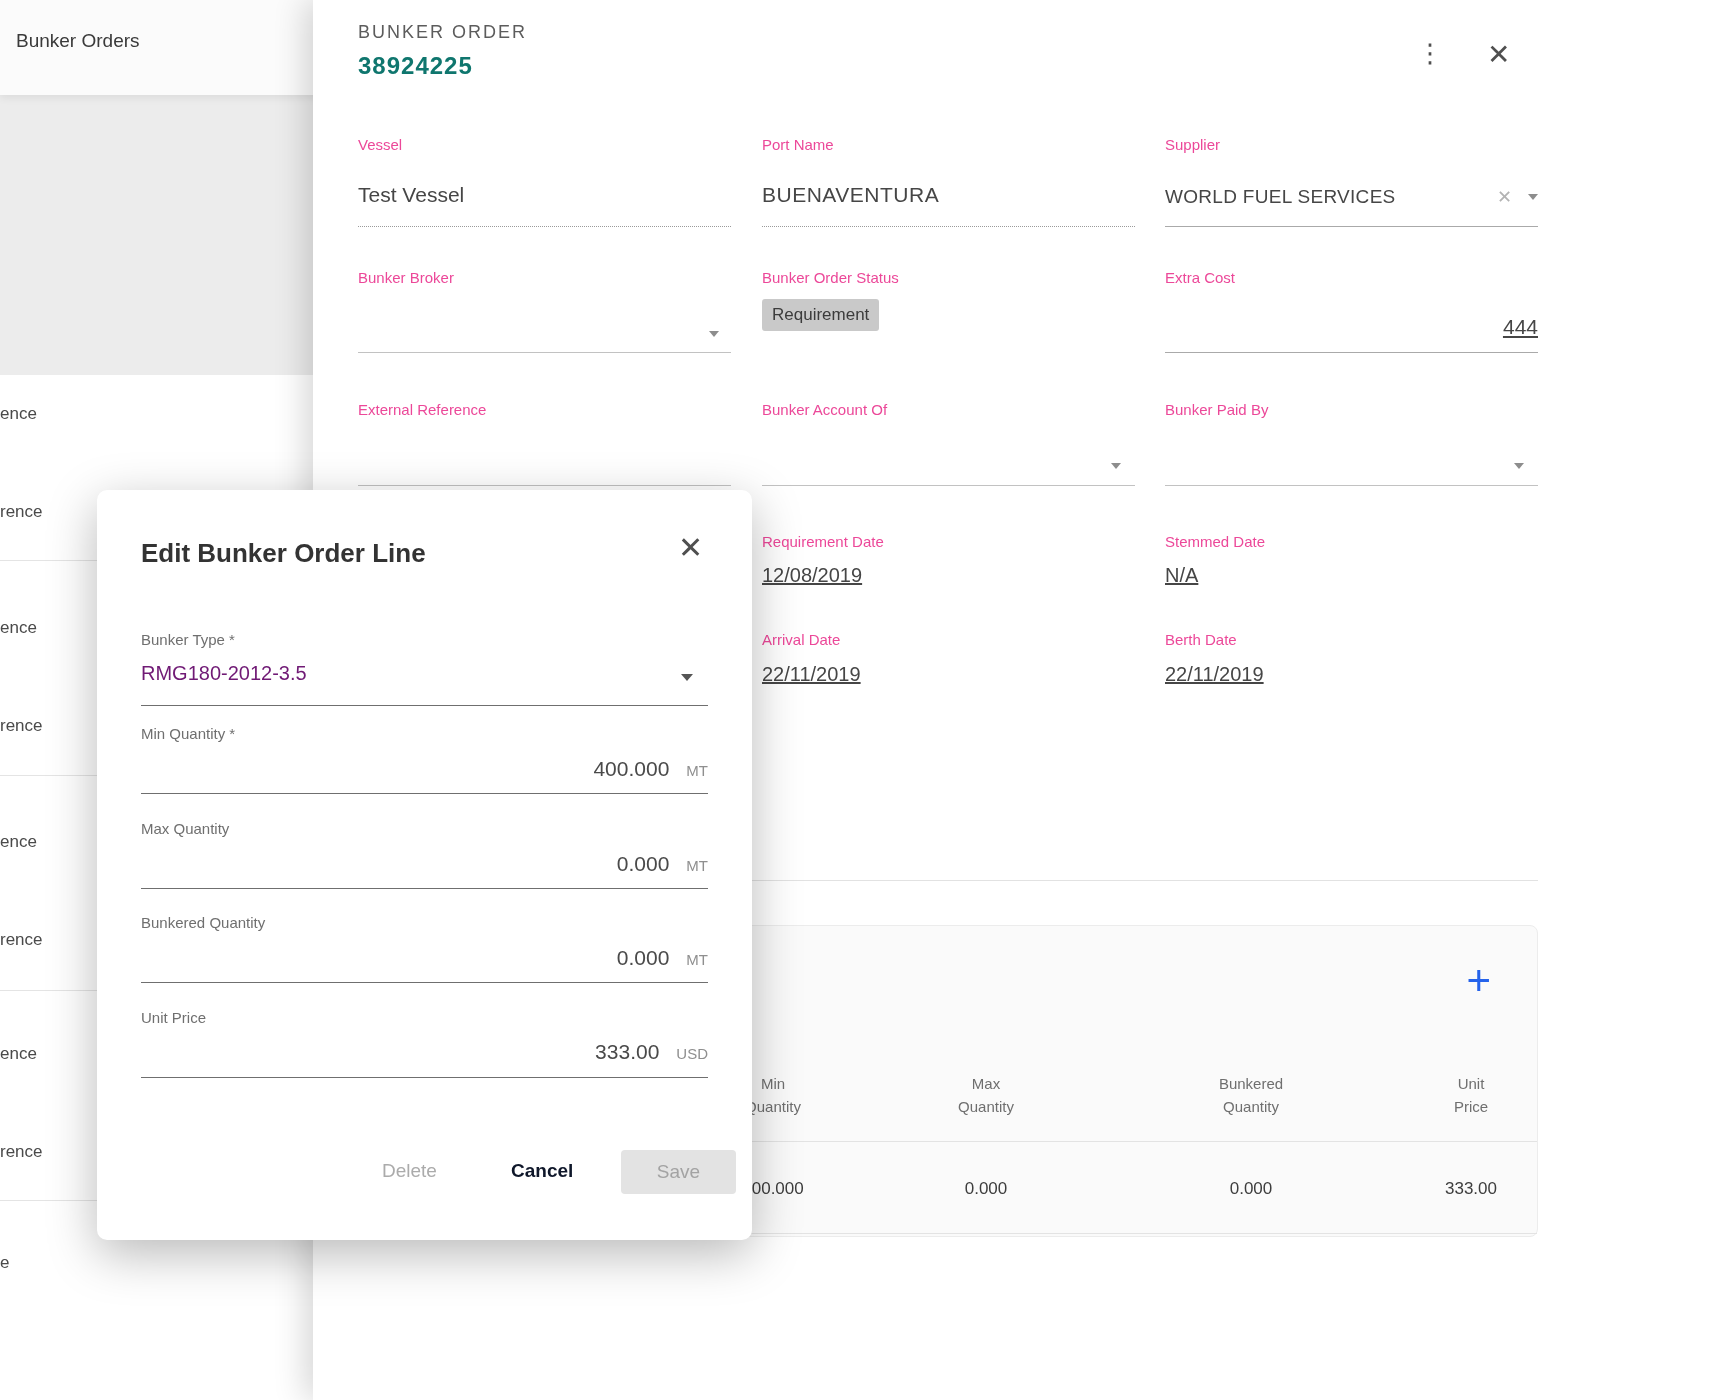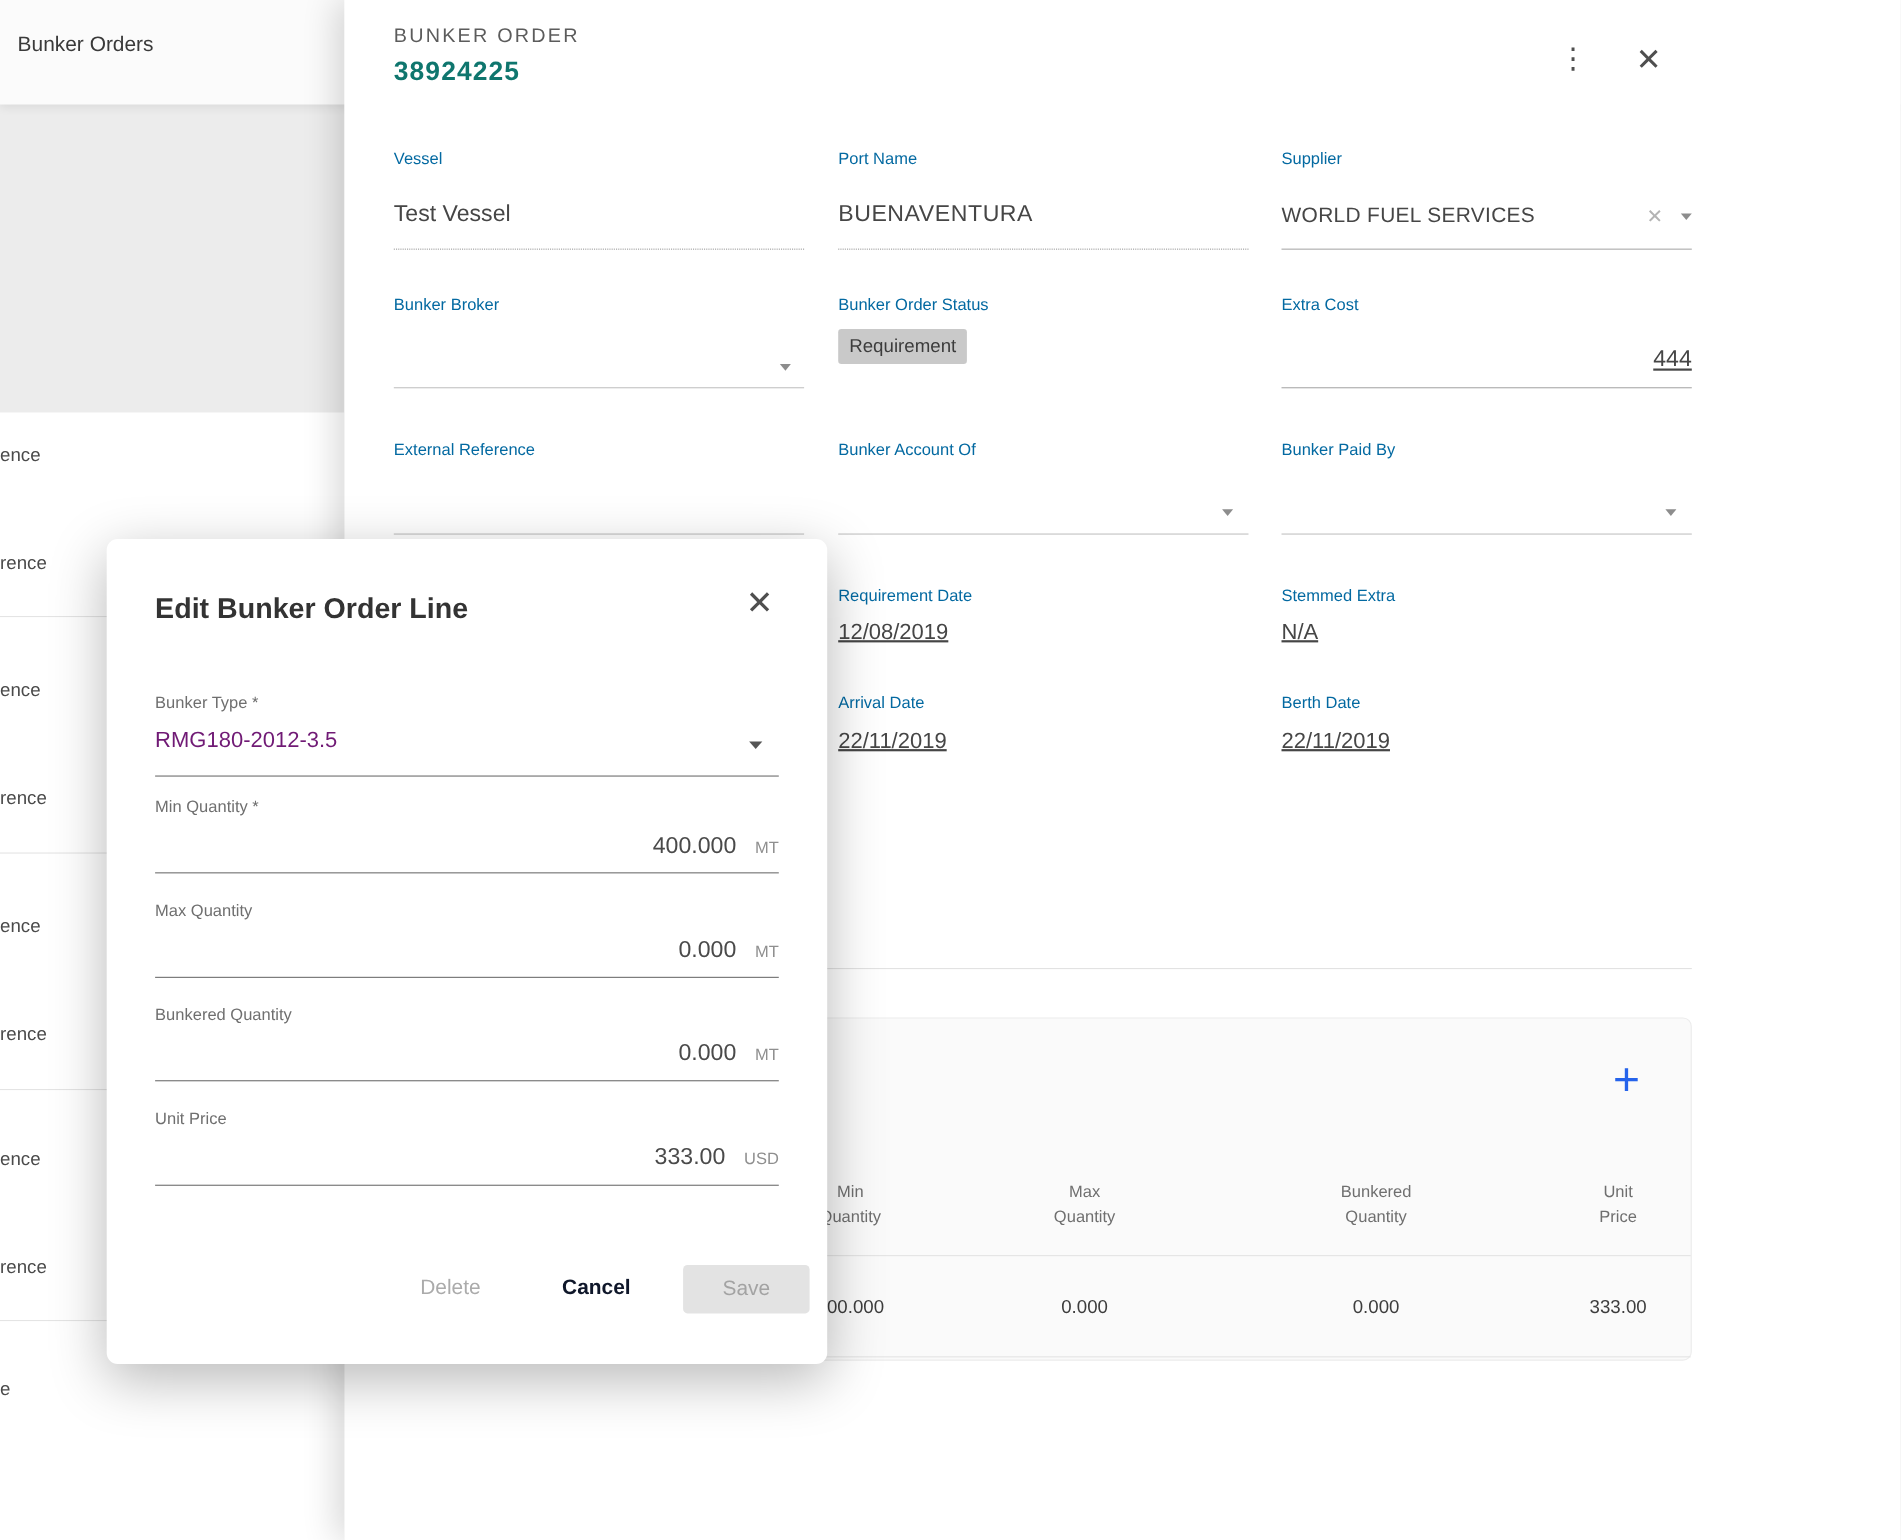--- a/index.html
+++ b/index.html
@@ -19,21 +19,21 @@
   .frag { position:absolute; left:0; font-size:17px; color:#4a4a4a; white-space:nowrap; }
   .divider-l { position:absolute; left:0; width:100%; height:0; border-top:1px solid #e4e4e4; }
 
   
   .panel { position:absolute; left:313px; top:0; right:0; bottom:0; background:#ffffff; box-shadow:-8px 0 30px rgba(0,0,0,.16); }
   .kicker { position:absolute; left:45px; top:22px; font-size:18px; letter-spacing:2px; color:#5c5c5c; }
   .order-id { position:absolute; left:45px; top:52px; font-size:24px; font-weight:700; letter-spacing:1px; color:#0f766e; }
   .icon-kebab { position:absolute; left:1104px; top:38px; font-size:26px; color:#4f4f4f; cursor:pointer; }
   .icon-close-panel { position:absolute; left:1174px; top:38px; font-size:28px; font-weight:300; color:#4f4f4f; cursor:pointer; }
 
-  .label { position:absolute; font-size:15px; color:#0369a1; white-space:nowrap; }
+  .label { position:absolute; font-size:15px; color:#ec4899; white-space:nowrap; }
   .value { position:absolute; font-size:21px; color:#464646; white-space:nowrap; }
   .value.sm { font-size:20px;text-decoration:underline; }
   .value.right { width:373px; text-align:right;text-decoration:underline; }
   .underline { position:absolute; height:0; border-top:1px solid #aaaaaa; }
   .underline.dotted { border-top:1px dotted #9a9a9a; }
   .underline.light { border-top-color:#c2c2c2; }
   .caret { position:absolute; width:0; height:0; border-left:5px solid transparent; border-right:5px solid transparent; border-top:6px solid #8d8d8d; cursor:pointer; }
 
   .badge { position:absolute; background:#c9c9c9; color:#3c3c3c; font-size:17px; padding:6px 10px; border-radius:3px; cursor:pointer; }
 
@@ -130,21 +130,21 @@
   <div class="caret" style="left:798px;top:463px"></div>
   <div class="underline light" style="left:449px;top:485px;width:373px"></div>
 
   <div class="label" style="left:852px;top:401px">Bunker Paid By</div>
   <div class="caret" style="left:1201px;top:463px"></div>
   <div class="underline light" style="left:852px;top:485px;width:373px"></div>
 
   <div class="label" style="left:449px;top:533px">Requirement Date</div>
   <div class="value sm" style="left:449px;top:564px">12/08/2019</div>
 
-  <div class="label" style="left:852px;top:533px">Stemmed Extra</div>
+  <div class="label" style="left:852px;top:533px">Stemmed Date</div>
   <div class="value sm" style="left:852px;top:564px">N/A</div>
 
   <div class="label" style="left:449px;top:631px">Arrival Date</div>
   <div class="value sm" style="left:449px;top:663px">22/11/2019</div>
 
   <div class="label" style="left:852px;top:631px">Berth Date</div>
   <div class="value sm" style="left:852px;top:663px">22/11/2019</div>
 
   <div class="panel-divider"></div>
 

